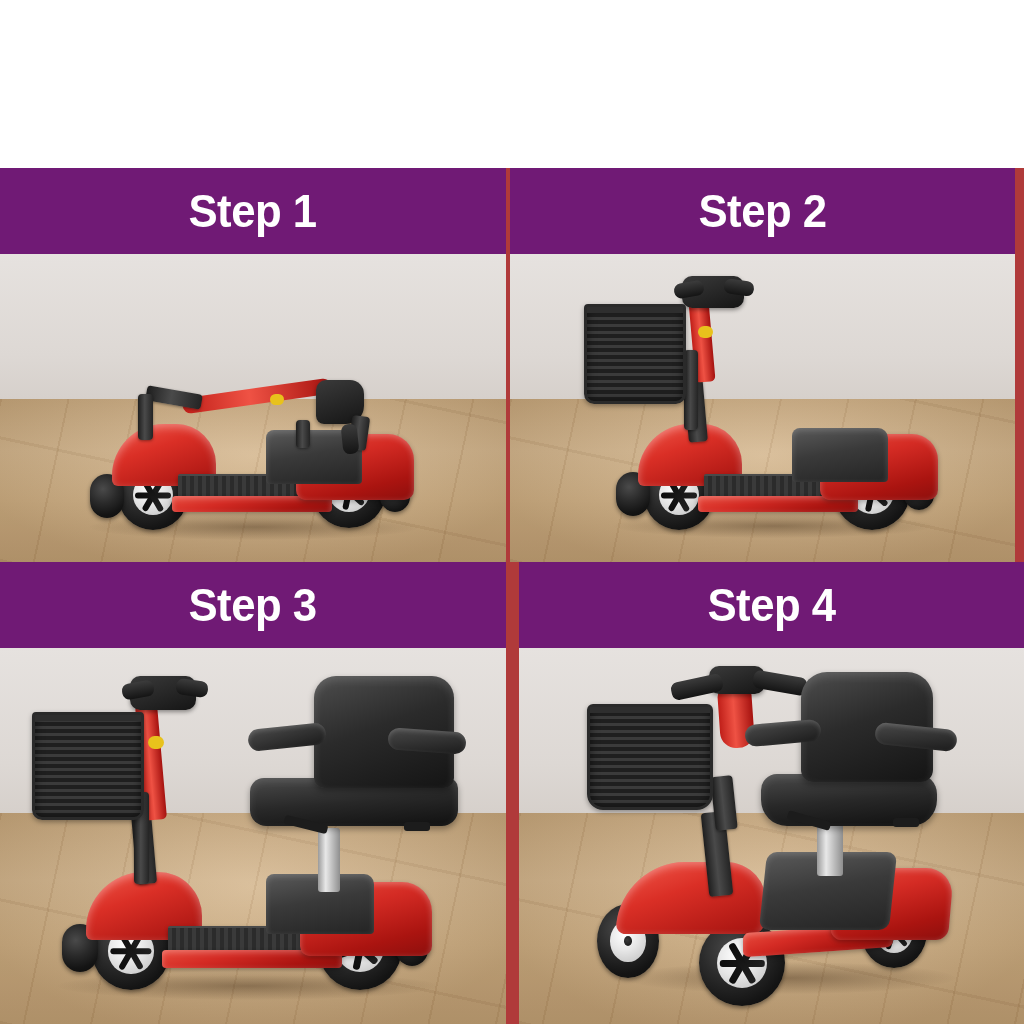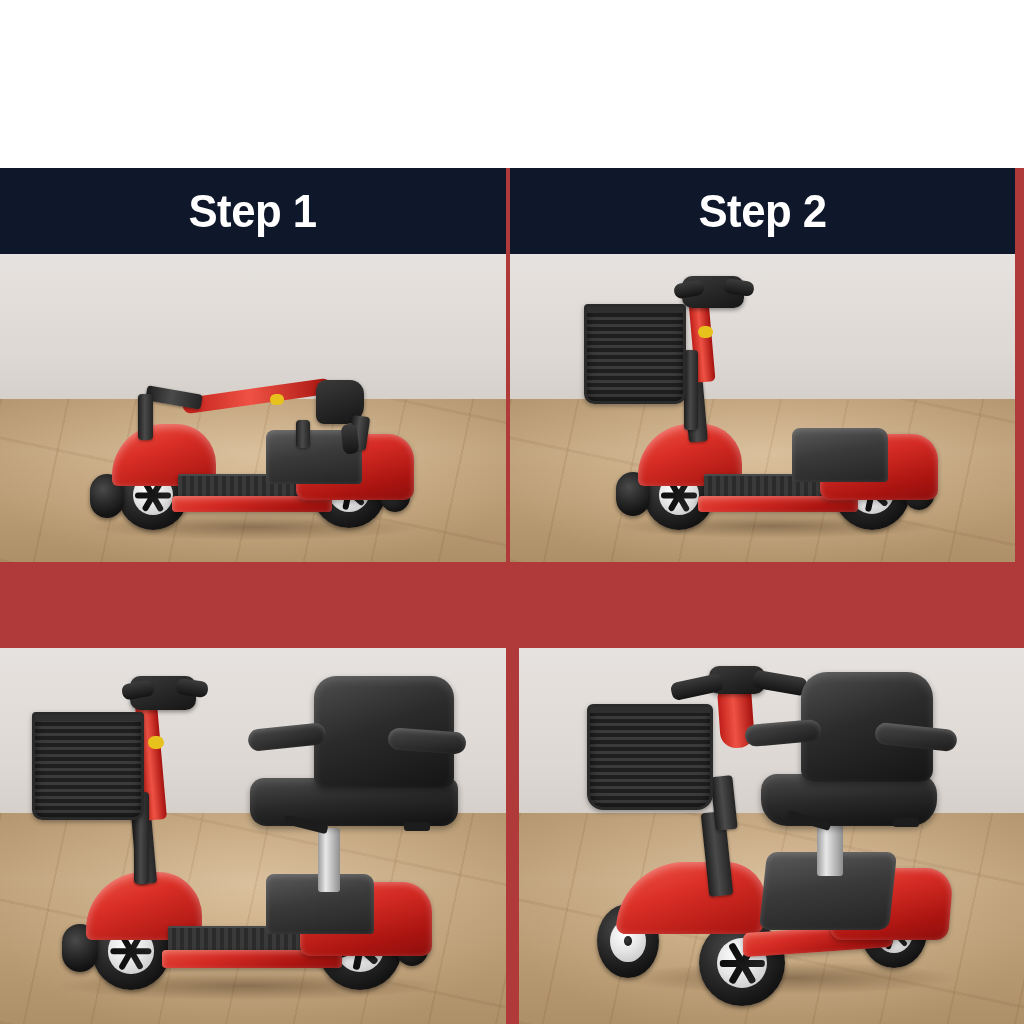--- a/index.html
+++ b/index.html
@@ -22,21 +22,21 @@
   
   .grid { position:absolute; left:0; top:168px; width:1024px; height:856px;
     background:#b03a3a; }
   .cell { position:absolute; overflow:hidden; background:#b03a3a; }
   .cell.c1 { left:0;   top:0;   width:506px; height:394px; }
   .cell.c2 { left:519; top:0;   width:505px; height:394px; }
   .cell.c3 { left:0;   top:394px; width:506px; height:462px; }
   .cell.c4 { left:519px; top:394px; width:505px; height:462px; }
 
   .cell-head { position:absolute; left:0; top:0; width:100%; height:86px;
-    background:#0f172a; display:flex; align-items:center; justify-content:center; }
+    background:#701a75; display:flex; align-items:center; justify-content:center; }
   .cell-head.t3, .cell-head.t4 { height:86px; }
   .step-label { color:#ffffff; font-size:46px; font-weight:bold;
     letter-spacing:-0.5px; transform:scaleX(0.95);
     font-family:"Liberation Sans", sans-serif; }
 
   .photo { position:absolute; left:0; width:100%; background:#e3dfdc; }
   .photo.p12 { top:86px; height:308px; }
   .photo.p34 { top:86px; height:376px; }
 
   
@@ -239,20 +239,23 @@
           <div class="grip" style="left:158px; top:16px; width:30px; height:15px; transform:rotate(8deg);"></div>
           <div class="yellowtag" style="left:132px; top:62px; width:15px; height:12px; border-radius:7px;"></div>
           <div class="mast" style="left:118px; top:86px; width:14px; height:80px;"></div>
 
           <div class="basket" style="left:18px; top:40px; width:102px; height:100px;"></div>
         </div>
       </div>
     </div>
 
     <div class="cell c3">
+      <div class="cell-head t3">
+        <span class="step-label">Step 3</span>
+      </div>
       <div class="photo p34">
         <div class="wall"></div>
         <div class="floor"></div>
 
         <div class="scoot" style="left:18px; top:12px; width:478px; height:352px;">
           <div class="shadow" style="left:40px; top:312px; width:380px; height:28px;"></div>
 
           <div class="wheel" style="left:300px; top:246px; width:84px; height:84px;">
             <div class="rim">
                 <div class="hub"></div>
@@ -295,20 +298,23 @@
           <div class="seat-back" style="left:296px; top:16px; width:140px; height:112px;"></div>
           <div class="armrest" style="left:230px; top:66px; width:78px; height:22px; transform:rotate(-6deg);"></div>
           <div class="armrest" style="left:370px; top:70px; width:78px; height:22px; transform:rotate(4deg);"></div>
           <div class="lever" style="left:266px; top:160px; width:44px; height:9px; transform:rotate(14deg);"></div>
           <div class="lever" style="left:386px; top:162px; width:26px; height:9px;"></div>
         </div>
       </div>
     </div>
 
     <div class="cell c4">
+      <div class="cell-head t4">
+        <span class="step-label">Step 4</span>
+      </div>
       <div class="photo p34">
         <div class="wall"></div>
         <div class="floor"></div>
 
         <div class="scoot" style="left:56px; top:8px; width:420px; height:358px;">
           <div class="shadow" style="left:50px; top:306px; width:330px; height:32px;"></div>
 
           <div class="wheel" style="left:286px; top:240px; width:66px; height:72px; border-radius:50%;">
             <div class="rim">
                 <div class="hub"></div>

